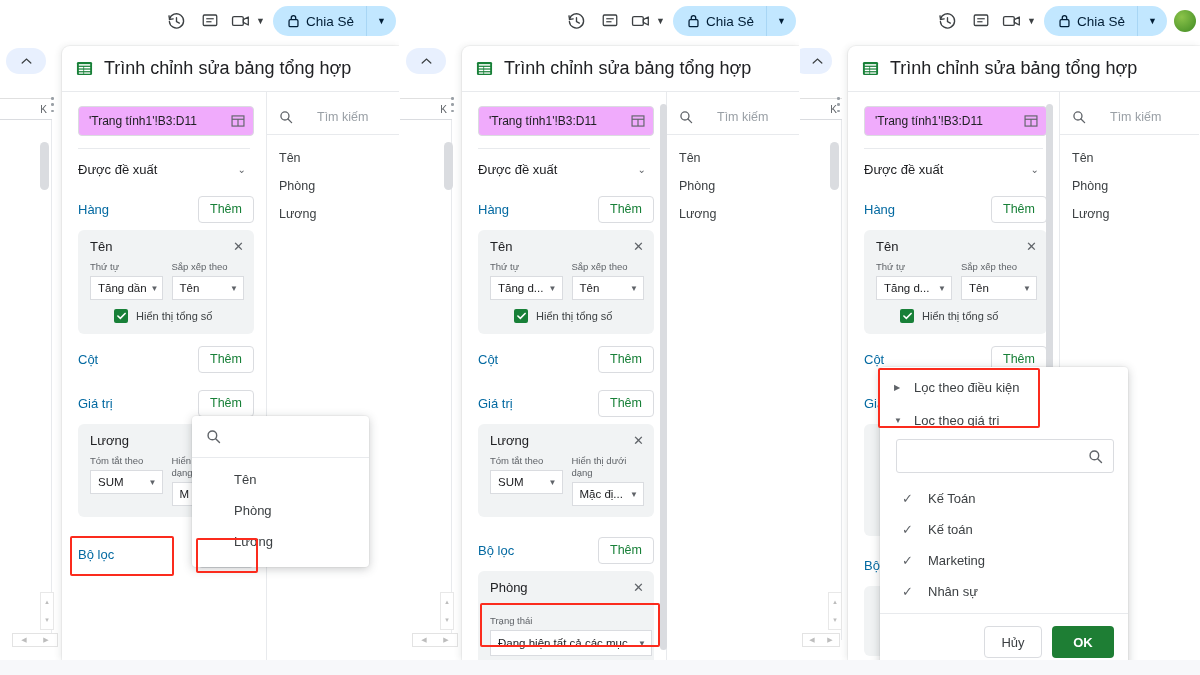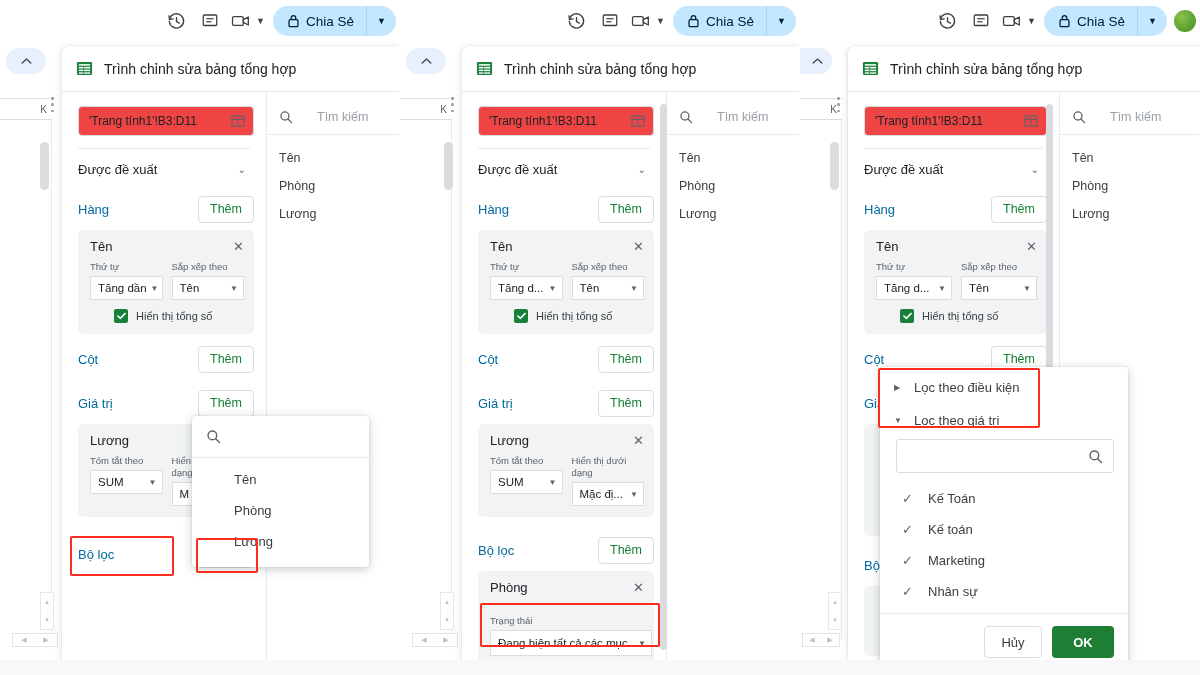--- a/index.html
+++ b/index.html
@@ -86,32 +86,32 @@
   
   .editor {
     position:absolute; left:62px; top:46px; width:338px; height:614px;
     background:#fff; border-radius:8px 0 0 0;
     box-shadow: 0 0 0 1px rgba(0,0,0,0.04), -2px 0 6px rgba(60,64,67,0.10);
   }
   .editor-title {
     height: 46px; display:flex; align-items:center; gap:11px; padding-left:14px;
     border-bottom:1px solid #e8eaed;
   }
-  .editor-title .t { font-size:14px; color:#202124; }
+  .editor-title .t { font-size:18px; color:#202124; }
   .sheets-glyph { width:17px; height:17px; flex:none; }
 
   .editor-body { display:flex; height: 568px; }
   .left-col { position:relative; width: 205px; height:100%; border-right:1px solid #e8eaed; }
   .right-col { position:relative; width: 132px; height:100%; }
 
   .range-wrap { padding: 14px 12px 10px 16px; }
   .range-box {
     height: 30px; border:1px solid #dadce0; border-radius:4px;
     display:flex; align-items:center; justify-content:space-between;
-    padding: 0 8px 0 10px; font-size:12px; color:#202124; background:#ef4444;
+    padding: 0 8px 0 10px; font-size:12px; color:#202124; background:#f0abfc;
   }
   .range-box .gico { color:#5f6368; font-size:13px; line-height:0; }
 
   .divider { height:1px; background:#e8eaed; margin: 2px 16px 0 16px; }
 
   .suggest-row {
     display:flex; align-items:center; justify-content:space-between;
     padding: 13px 20px 13px 16px; font-size:13px; color:#202124;
   }
   .chev { color:#5f6368; font-size:10px; }

